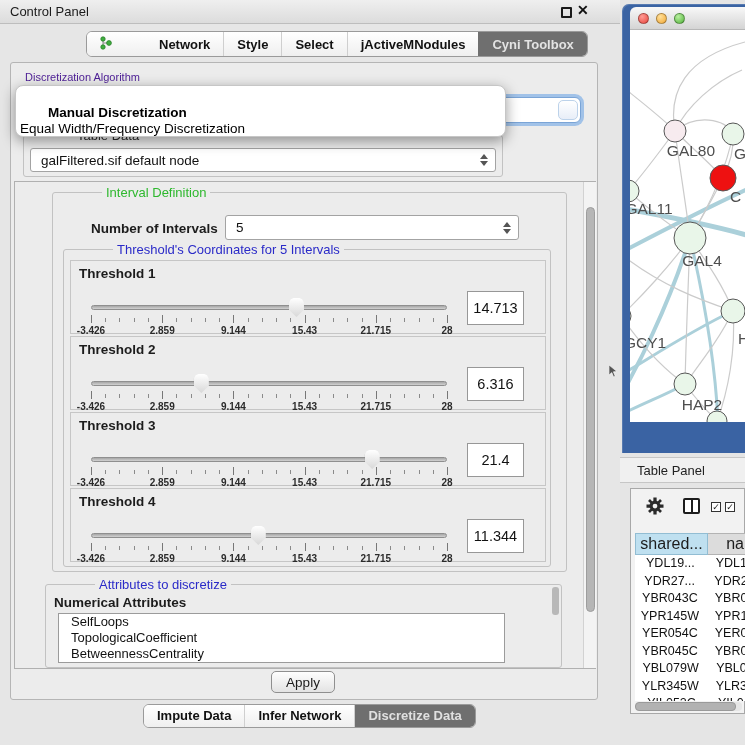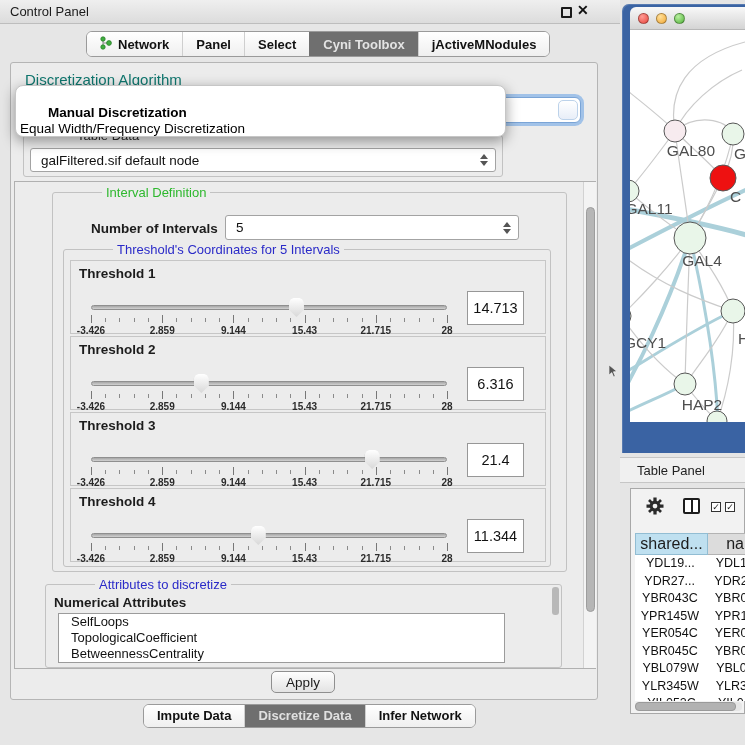--- a/index.html
+++ b/index.html
@@ -11,29 +11,29 @@
   
   .cp { position:absolute; left:0; top:0; width:620px; height:745px; background:#e6e6e6; }
   .cp-titlebar { position:absolute; left:0; top:0; width:620px; height:24px;
     background:linear-gradient(#efefef,#dcdcdc); border-bottom:1px solid #bdbdbd; }
   .cp-title { position:absolute; left:10px; top:4px; font-size:13px; color:#1b1b1b; }
   .float-btn { position:absolute; left:561px; top:7px; width:11px; height:11px; border:2px solid #1a1a1a; border-radius:1px; }
   .close-btn { position:absolute; left:577px; top:2px; font-size:14px; font-weight:bold; color:#111; }
 
   .tabbar { position:absolute; left:86px; top:31px; height:26px; display:flex;
     background:#fdfdfd; border:1px solid #9a9a9a; border-radius:6px; overflow:hidden; }
-  .tab { display:flex; align-items:center; padding:0 13px; font-size:13px; font-weight:bold; color:#111; background:linear-gradient(#ffffff,#efefef); }
+  .tab { display:flex; align-items:center; padding:0 13px; font-size:13px; font-weight:bold; color:#111; background:linear-gradient(#ffffff,#efefef);gap:41px; }
   .tab + .tab { border-left:1px solid #cfcfcf; }
   .tab.selected { background:#6f6f6f; color:#e3e3e3; border-left-color:#6f6f6f; }
   .tab .ticon { margin-right:6px; }
 
   .main-panel { position:absolute; left:10px; top:62px; width:588px; height:638px;
     background:#ececec; border:1px solid #b5b5b5; border-radius:3px; }
 
-  .dim-label { position:absolute; left:14px; top:8px; font-size:15px; color:#0f766e; }
+  .dim-label { position:absolute; left:14px; top:8px; font-size:11px; color:#4c1d95; }
 
   .combo-behind { position:absolute; left:18px; top:34px; width:552px; height:26px;
     background:#fff; border:1px solid #7aa4d6; border-radius:6px;
     box-shadow:0 0 0 3px rgba(100,160,230,.55); }
   .combo-behind .cap { position:absolute; right:2px; top:2px; width:20px; height:20px;
     border-radius:5px; border:1px solid #bcd2ea; background:linear-gradient(#ffffff,#e8eef8); }
 
   .popup { position:absolute; left:4px; top:22px; width:491px; height:52px; z-index:40;
     background:#fff; border:1px solid #c6c6c6; border-radius:8px;
     box-shadow:0 4px 14px rgba(0,0,0,.4); }
@@ -157,30 +157,30 @@
           <svg width="12" height="14" viewBox="0 0 12 14">
             <path d="M3,3 L3,11 M3,7 L9,7" stroke="#8a8a8a" stroke-width="1" fill="none"></path>
             <circle cx="3" cy="3" r="2.2" fill="#3fae3f" stroke="#2c7f2c" stroke-width="0.8"></circle>
             <circle cx="3" cy="11" r="2.2" fill="#3fae3f" stroke="#2c7f2c" stroke-width="0.8"></circle>
             <circle cx="9" cy="7" r="2.4" fill="#3fae3f" stroke="#2c7f2c" stroke-width="0.8"></circle>
           </svg>
         </span>
         <span>Network</span>
       </div>
       <div class="tab">
-        <span>Panel</span>
+        <span>Style</span>
       </div>
       <div class="tab">
         <span>Select</span>
       </div>
+      <div class="tab">
+        <span>jActiveMNodules</span>
+      </div>
       <div class="tab selected">
         <span>Cyni Toolbox</span>
-      </div>
-      <div class="tab">
-        <span>jActiveMNodules</span>
       </div>
     </div>
 
     <div class="main-panel">
 
       <span class="dim-label">Discretization Algorithm</span>
 
       <div class="combo-behind">
         <span class="cap"></span>
       </div>
@@ -407,22 +407,22 @@
         <div class="vscroll-track">
           <div class="vscroll-thumb"></div>
         </div>
       </div>
 
       <div class="apply-btn">Apply</div>
     </div>
 
     <div class="bottom-tabs">
       <div class="btab">Impute Data</div>
+      <div class="btab">Infer Network</div>
       <div class="btab selected">Discretize Data</div>
-      <div class="btab">Infer Network</div>
     </div>
   </div>
 
   <div class="net-window">
     <div class="net-titlebar">
       <span class="light red"></span>
       <span class="light yellow"></span>
       <span class="light green"></span>
     </div>
     <div class="net-canvas">

